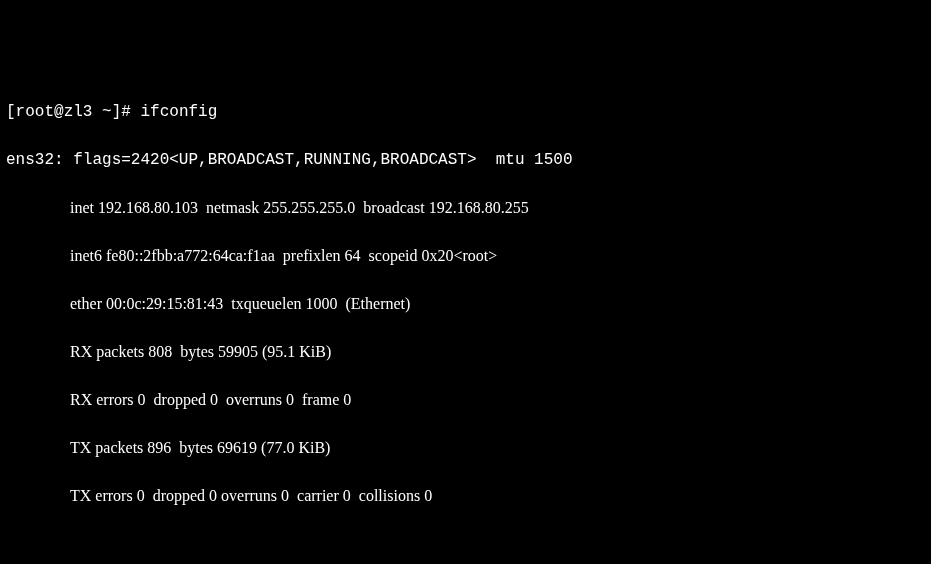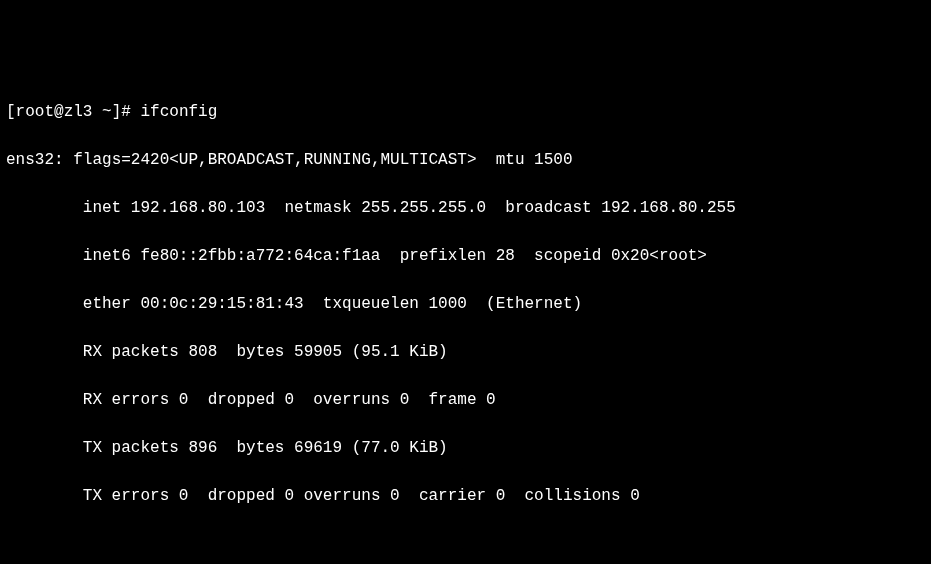--- a/index.html
+++ b/index.html
@@ -9,31 +9,31 @@
       font-family: "Consolas", "Courier New", monospace;
       font-size: 16px;
       line-height: 1.5;
       width: 931px;
       height: 564px;
       padding: 4px 6px;
       white-space: pre;
       overflow: hidden;
     }
     .line { display: block; }
-    .indent1 { padding-left: 8ch; }
+    .indent1 { padding-left: 8ch; font-family: Liberation Serif, serif; }
   </style>
 </head>
 <body>
 
 
 
 <span class="line">[<span>root</span>@<span>zl3</span> <span>~</span>]<span>#</span> <span>ifconfig</span></span>
-<span class="line"><span>ens32</span>: flags=<span>2420</span>&lt;<span>UP,BROADCAST,RUNNING,MULTICAST</span>&gt;  mtu <span>1500</span></span>
+<span class="line"><span>ens32</span>: flags=<span>2420</span>&lt;<span>UP,BROADCAST,RUNNING,BROADCAST</span>&gt;  mtu <span>1500</span></span>
 <span class="line indent1">inet <span>192.168.80.103</span>  netmask <span>255.255.255.0</span>  broadcast <span>192.168.80.255</span></span>
-<span class="line indent1">inet6 <span>fe80::2fbb:a772:64ca:f1aa</span>  prefixlen <span>28</span>  scopeid <span>0x20</span>&lt;<span>root</span>&gt;</span>
+<span class="line indent1">inet6 <span>fe80::2fbb:a772:64ca:f1aa</span>  prefixlen <span>64</span>  scopeid <span>0x20</span>&lt;<span>root</span>&gt;</span>
 <span class="line indent1">ether <span>00:0c:29:15:81:43</span>  txqueuelen <span>1000</span>  (<span>Ethernet</span>)</span>
 <span class="line indent1">RX packets <span>808</span>  bytes <span>59905</span> (<span>95.1 KiB</span>)</span>
 <span class="line indent1">RX errors <span>0</span>  dropped <span>0</span>  overruns <span>0</span>  frame <span>0</span></span>
 <span class="line indent1">TX packets <span>896</span>  bytes <span>69619</span> (<span>77.0 KiB</span>)</span>
 <span class="line indent1">TX errors <span>0</span>  dropped <span>0</span> overruns <span>0</span>  carrier <span>0</span>  collisions <span>0</span></span>
 <span class="line"> </span>
 
 
 
 

